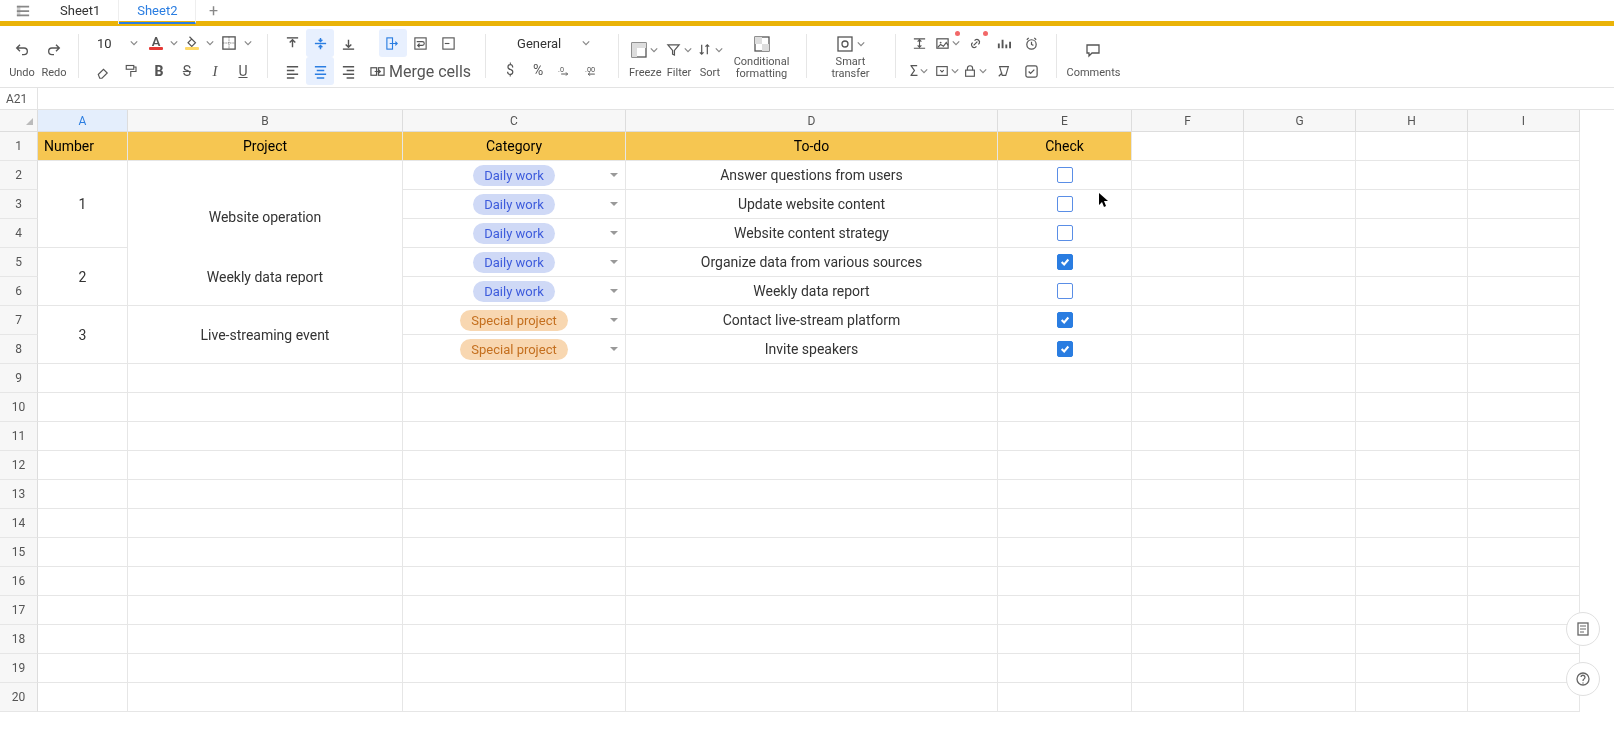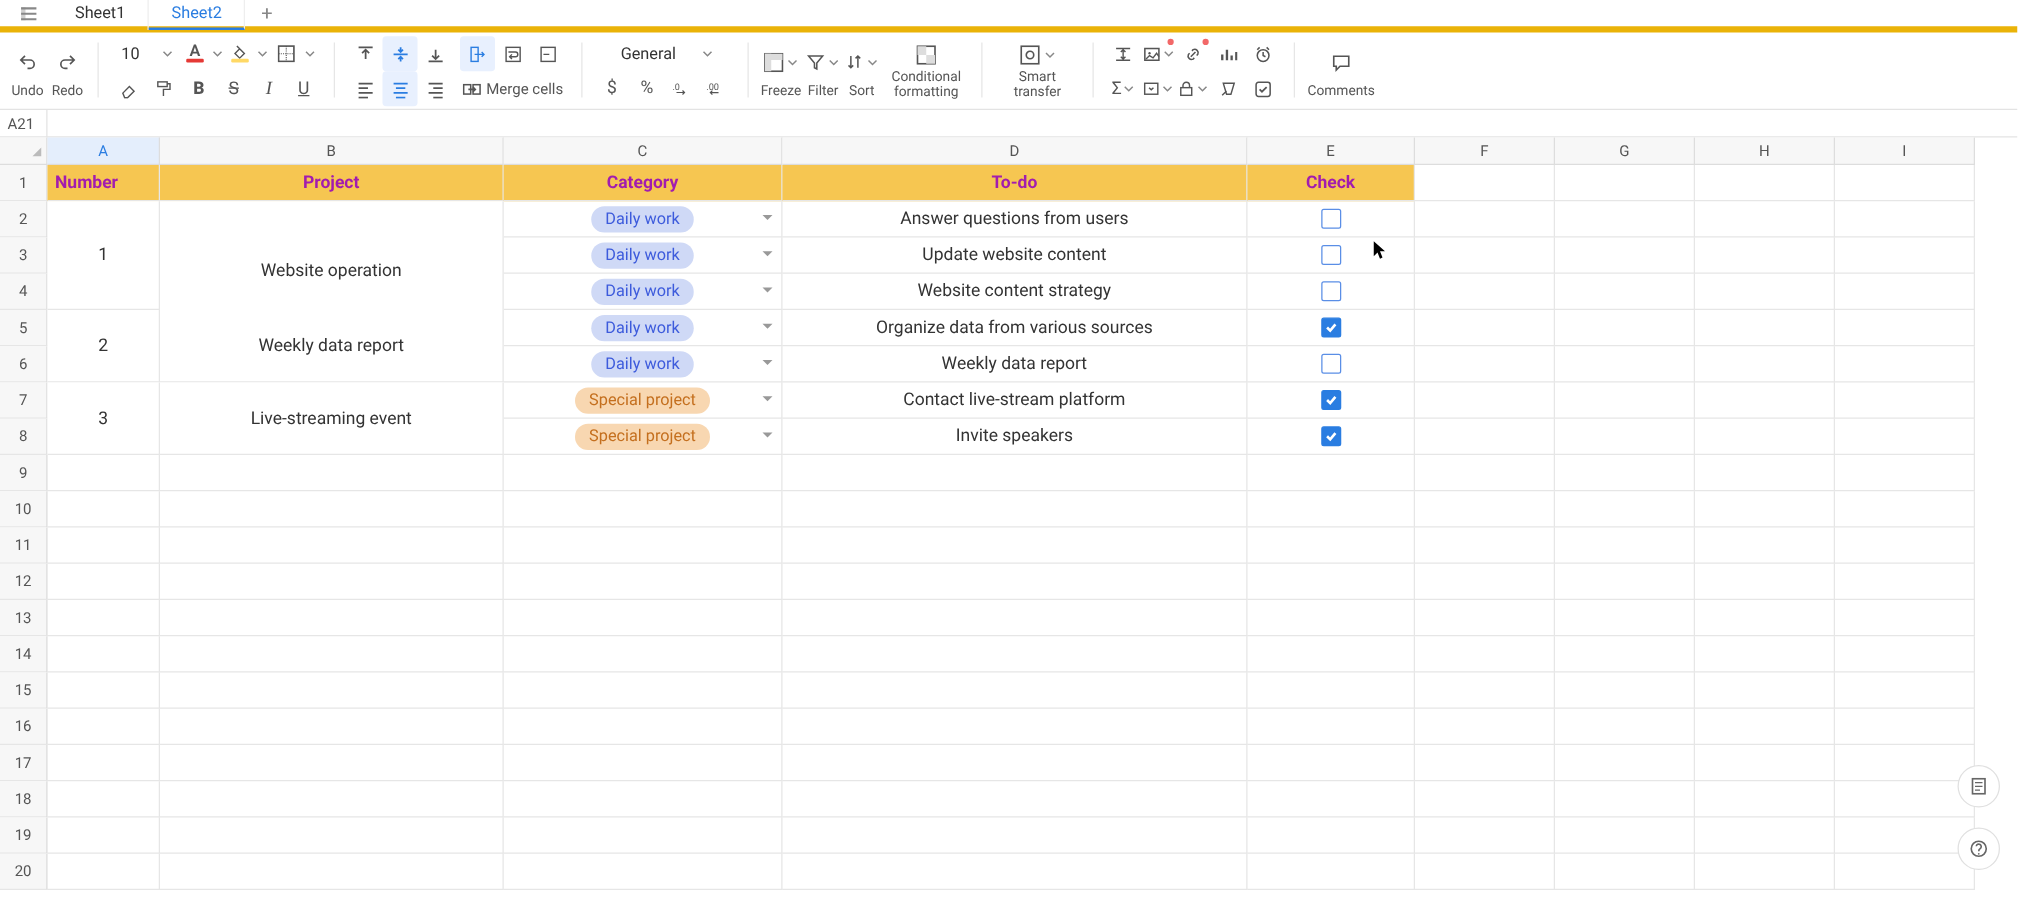--- a/index.html
+++ b/index.html
@@ -170,21 +170,21 @@
   .row-h {
     width:38px;height:100%;background:#f7f7f7;border-right:1px solid #ddd;border-bottom:1px solid #e6e6e6;
     display:flex;align-items:center;justify-content:center;font-size:12px;color:#555;
   }
   .cell {
     height:100%;border-right:1px solid #e6e6e6;border-bottom:1px solid #e6e6e6;
     display:flex;align-items:center;justify-content:center;font-size:14px;color:#333;
     padding:0 4px;position:relative;
   }
   .cell.header-cell {
-    background:#f6c651;font-weight:700;color:#a21caf;
+    background:#f6c651;font-weight:400;color:#000000;
   }
   .merged { background:#fff; }
   .tag {
     display:inline-block;padding:3px 11px;border-radius:11px;font-size:13px;
   }
   .tag.daily { background:#cfd9f6;color:#3d5bdc;}
   .tag.special { background:#f8d7b1;color:#c46f1e;}
   .cell .dd {
     position:absolute;right:6px;top:50%;transform:translateY(-50%);
   }
@@ -380,21 +380,21 @@
           </svg>
         </div>
     </div>
     <div class="tool-row">
       <div class="tool-btn" style="width:auto;padding:0 4px;">
         <svg width="15" height="15" viewBox="0 0 16 16">
             <rect x="1" y="4" width="6" height="8" fill="none" stroke="#555" stroke-width="1.3"></rect>
             <rect x="9" y="4" width="6" height="8" fill="none" stroke="#555" stroke-width="1.3"></rect>
             <path d="M5 8h6m-2 -2l2 2-2 2" fill="none" stroke="#555" stroke-width="1.3"></path>
           </svg>
-        <span style="margin-left:4px;font-size:12px;">Merge cells</span>
+        <span style="margin-left:4px;font-size:16px;">Merge cells</span>
       </div>
     </div>
   </div>
 
   <div class="tool-sep"></div>
 
   <div class="tool-col">
     <div class="tool-row">
       <div class="number-format-box">
         <span>General</span>

